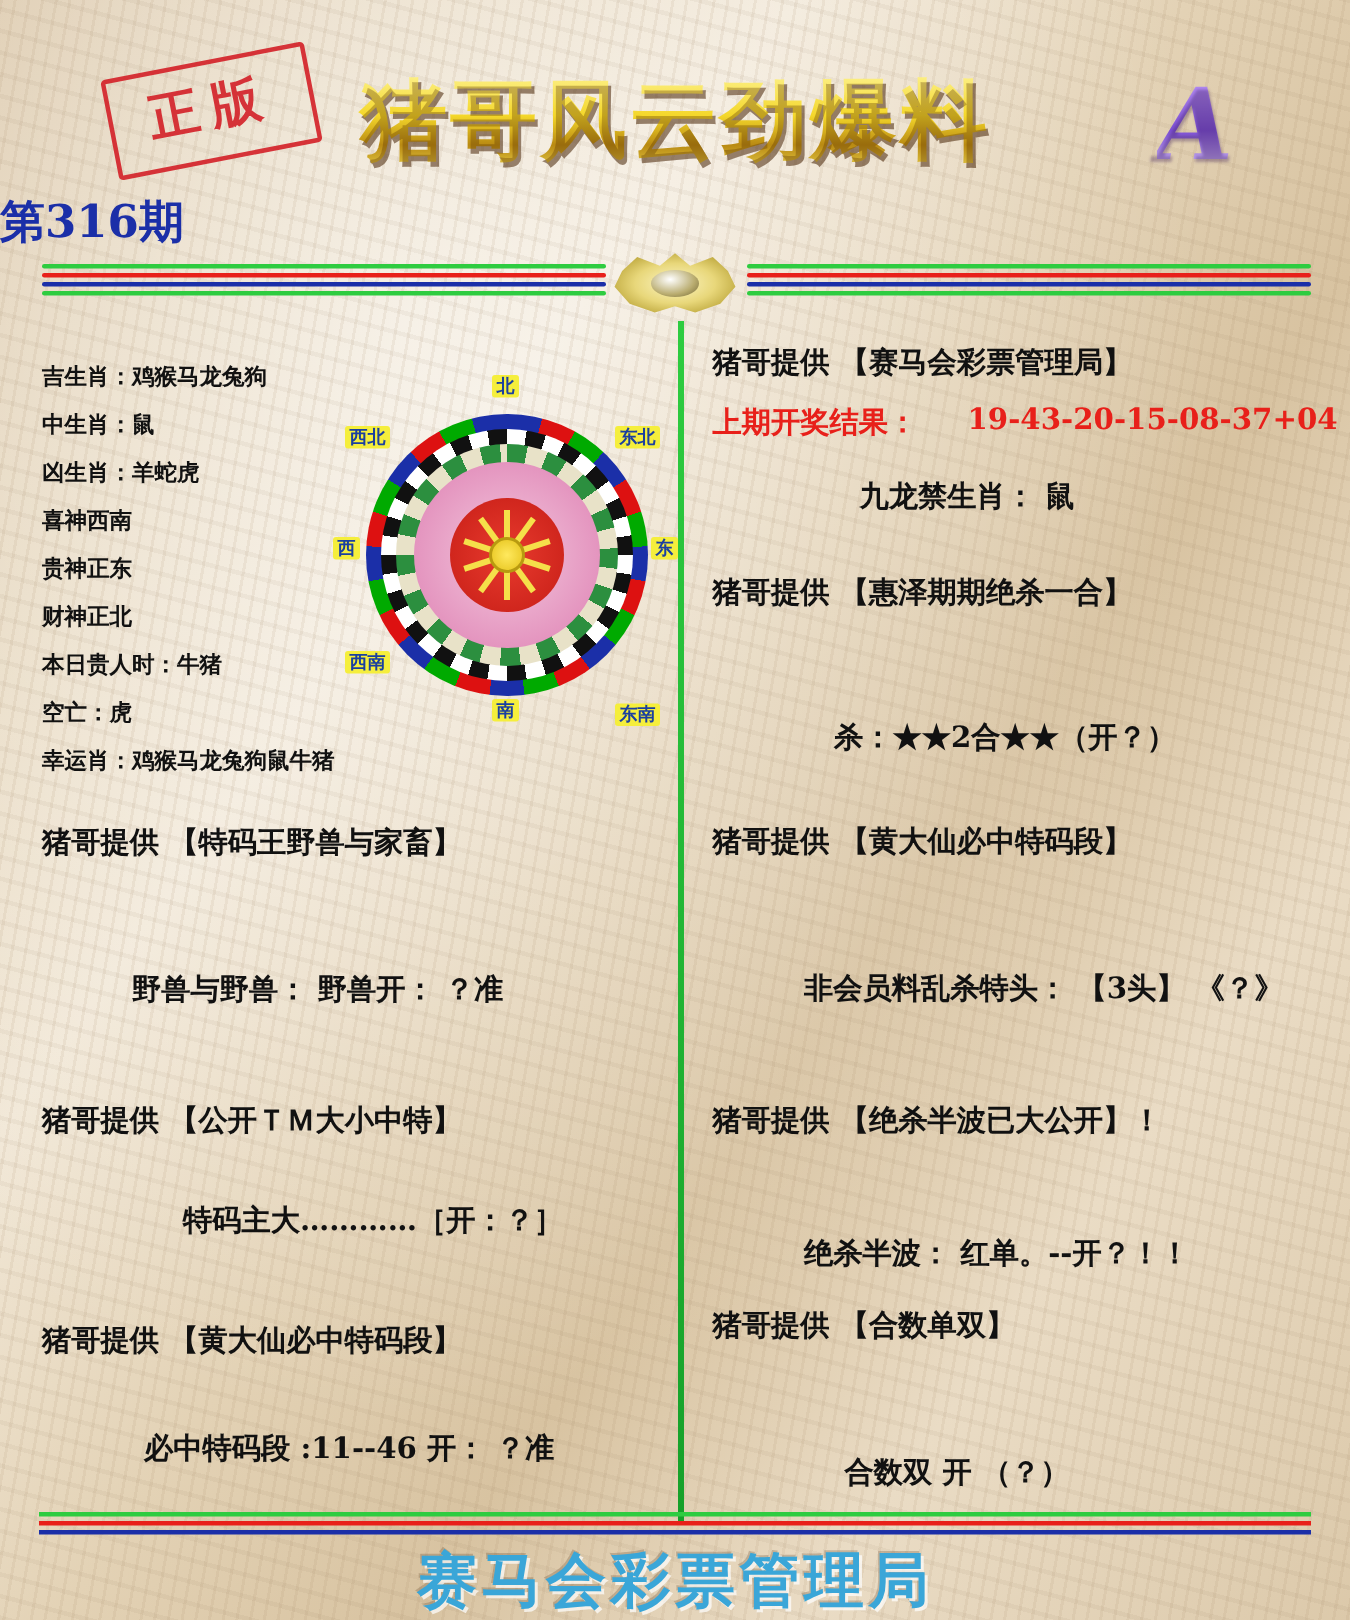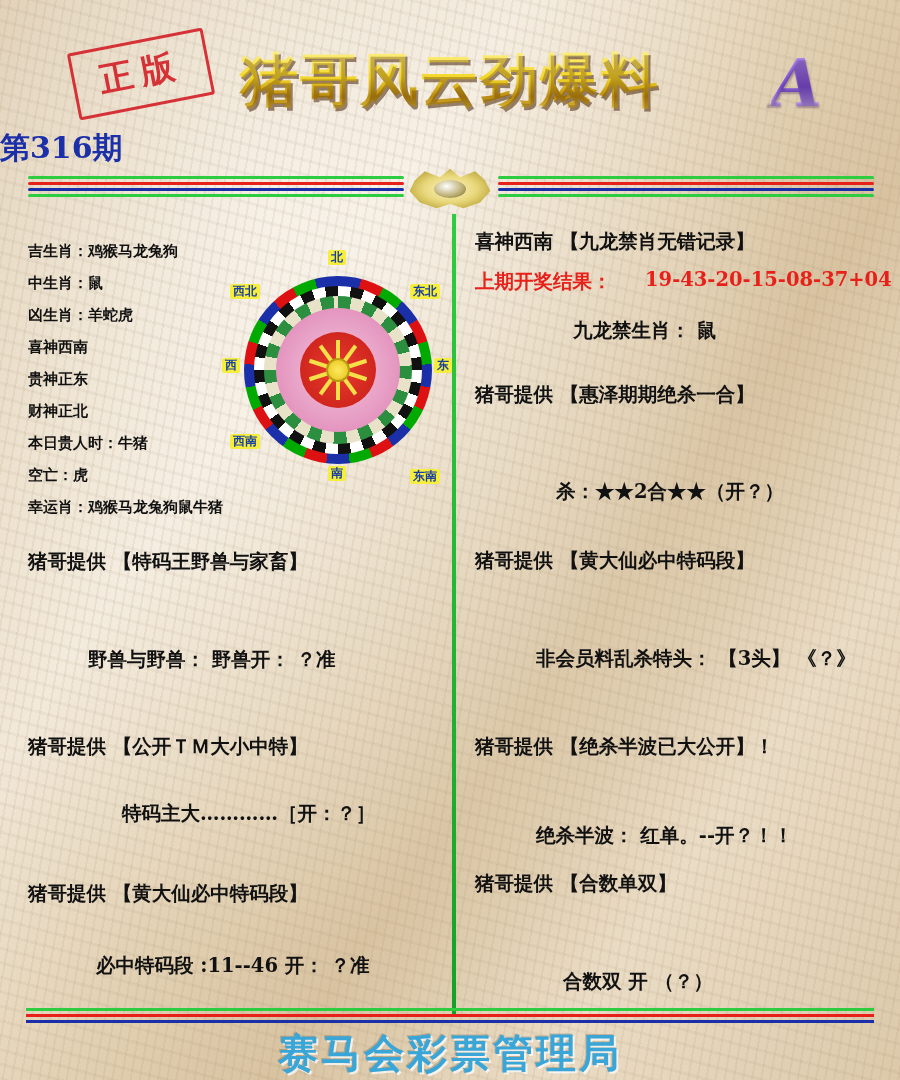--- a/index.html
+++ b/index.html
@@ -319,21 +319,21 @@
 
   <div class="sec" style="left:28px; top:548px;">猪哥提供 【特码王野兽与家畜】</div>
   <div class="body-line" style="left:88px; top:646px;">野兽与野兽：  野兽开： ？准</div>
 
   <div class="sec" style="left:28px; top:733px;">猪哥提供 【公开ＴＭ大小中特】</div>
   <div class="body-line" style="left:122px; top:800px;">特码主大…………［开：？］</div>
 
   <div class="sec" style="left:28px; top:880px;">猪哥提供 【黄大仙必中特码段】</div>
   <div class="body-line" style="left:96px; top:952px;">必中特码段 :11--46 开： ？准</div>
 
-  <div class="sec" style="left:475px; top:228px;">喜神西南 【九龙禁肖无错记录】</div>
+  <div class="sec" style="left:475px; top:228px;">猪哥提供 【赛马会彩票管理局】</div>
   <div class="result-line" style="left:475px; top:268px;">上期开奖结果：</div>
   <div class="result-line" style="left:645px; top:268px;">19-43-20-15-08-37+04</div>
   <div class="body-line" style="left:573px; top:317px;">九龙禁生肖： 鼠</div>
 
   <div class="sec" style="left:475px; top:381px;">猪哥提供 【惠泽期期绝杀一合】</div>
   <div class="body-line" style="left:556px; top:478px;">杀：★★2合★★（开？）</div>
 
   <div class="sec" style="left:475px; top:547px;">猪哥提供 【黄大仙必中特码段】</div>
   <div class="body-line" style="left:536px; top:645px;">非会员料乱杀特头： 【3头】 《？》</div>
 

